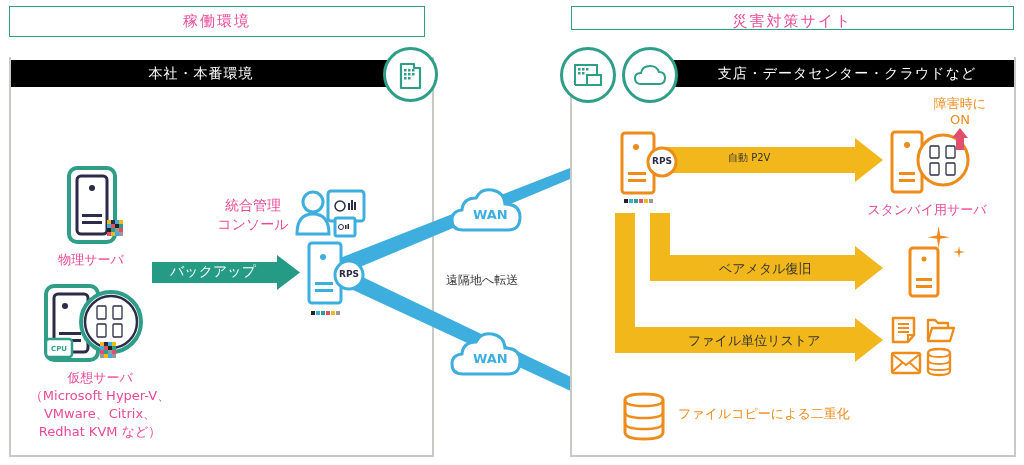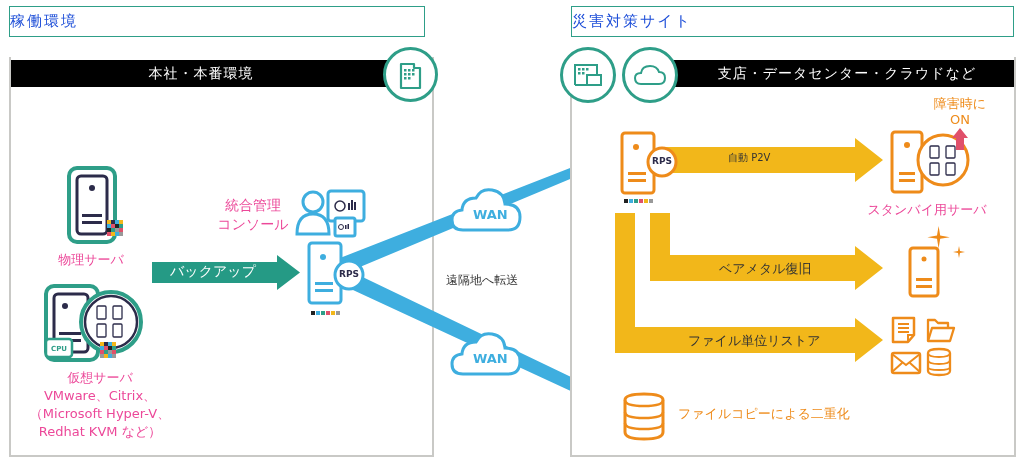--- a/index.html
+++ b/index.html
@@ -5,21 +5,21 @@
   html, body { margin: 0; padding: 0; }
   body {
     width: 1024px; height: 465px; position: relative; overflow: hidden;
     background: #ffffff;
     font-family: "DejaVu Sans", "Liberation Sans", sans-serif;
     color: #333;
   }
   .abs { position: absolute; }
   .section-title {
     position: absolute; border: 1.5px solid #2e9e88; background: #fff;
-    color: #1d4ed8; font-size: 15px; line-height: 28px;
+    color: #ec4899; font-size: 15px; text-align: center; line-height: 28px;
     letter-spacing: 2px; box-sizing: border-box;
   }
   .panel {
     position: absolute; border: 2px solid #c9c9c6; border-top: none;
     background: #fff; box-sizing: border-box;
   }
   .panel-header {
     position: absolute; background: #000000; color: #fff; font-size: 14px;
     line-height: 26px; text-align: center; letter-spacing: 1px;
   }
@@ -118,22 +118,22 @@
       <rect x="57" y="70" width="4" height="4" fill="#999"></rect>
         <rect x="61" y="70" width="4" height="4" fill="#f2b71a"></rect>
         <rect x="65" y="70" width="4" height="4" fill="#3eaedf"></rect>
         <rect x="69" y="70" width="4" height="4" fill="#999"></rect>
     </g>
   </svg>
   <span class="abs" style="left:8px;top:61px;font-size:7px;font-weight:bold;color:#2e9e88;">CPU</span>
 </div>
 <div class="label" style="left:10px;top:369px;width:180px;font-size:13px;line-height:18px;">
   <div>仮想サーバ</div>
+  <div>（Microsoft Hyper-V、</div>
   <div>VMware、Citrix、</div>
-  <div>（Microsoft Hyper-V、</div>
   <div>Redhat KVM など）</div>
 </div>
 
 <svg class="abs" style="left:152px;top:255px;" width="150" height="35" viewBox="0 0 150 35">
   <polygon points="0,7 125,7 125,0 148,17.5 125,35 125,28 0,28" fill="#259a85"></polygon>
 </svg>
 <div class="arrow-label" style="left:170px;top:263px;color:#fff;font-size:14px;">バックアップ</div>
 
 <div class="label" style="left:213px;top:196px;width:80px;font-size:14px;line-height:19px;">
   <div>統合管理</div>
@@ -185,21 +185,21 @@
         <rect x="11" y="71" width="4" height="4" fill="#3eaedf"></rect>
         <rect x="16" y="71" width="4" height="4" fill="#2e9e88"></rect>
         <rect x="21" y="71" width="4" height="4" fill="#e0506a"></rect>
         <rect x="26" y="71" width="4" height="4" fill="#f2b71a"></rect>
         <rect x="31" y="71" width="4" height="4" fill="#999"></rect>
     </g>
   </svg>
   <span class="abs" style="left:34px;top:29px;font-size:9px;font-weight:bold;color:#2c2b4a;">RPS</span>
 </div>
 
-<div class="section-title" style="left:571px;top:6px;width:443px;height:31px;">災害対策サイト</div>
+<div class="section-title" style="left:571px;top:6px;width:443px;height:24px;">災害対策サイト</div>
 
 <div class="panel" style="left:570px;top:57px;width:446px;height:400px;"></div>
 <div class="panel-header" style="left:660px;top:60px;width:354px;height:27px;padding-left:20px;box-sizing:border-box;">支店・データセンター・クラウドなど</div>
 
 <div class="circle-badge" style="left:560px;top:47px;width:56px;height:56px;">
   <svg width="30" height="24" viewBox="0 0 30 24">
     <path d="M2 22 V2 H24 V12" fill="none" stroke="#2e9e88" stroke-width="2"></path>
     <g fill="#2e9e88">
         <rect x="5" y="5" width="2.5" height="2.5"></rect>
         <rect x="9" y="5" width="2.5" height="2.5"></rect>

